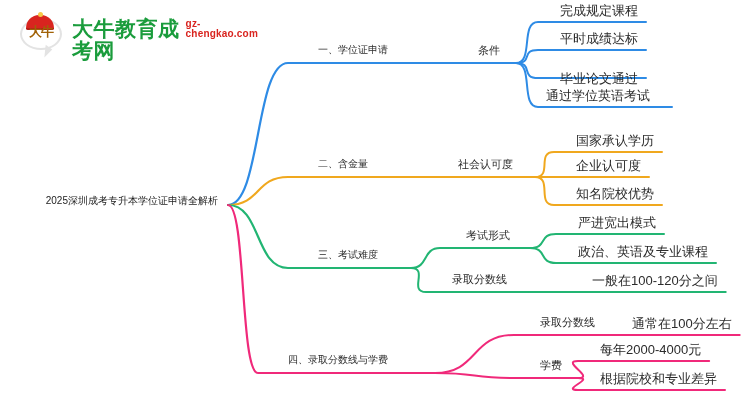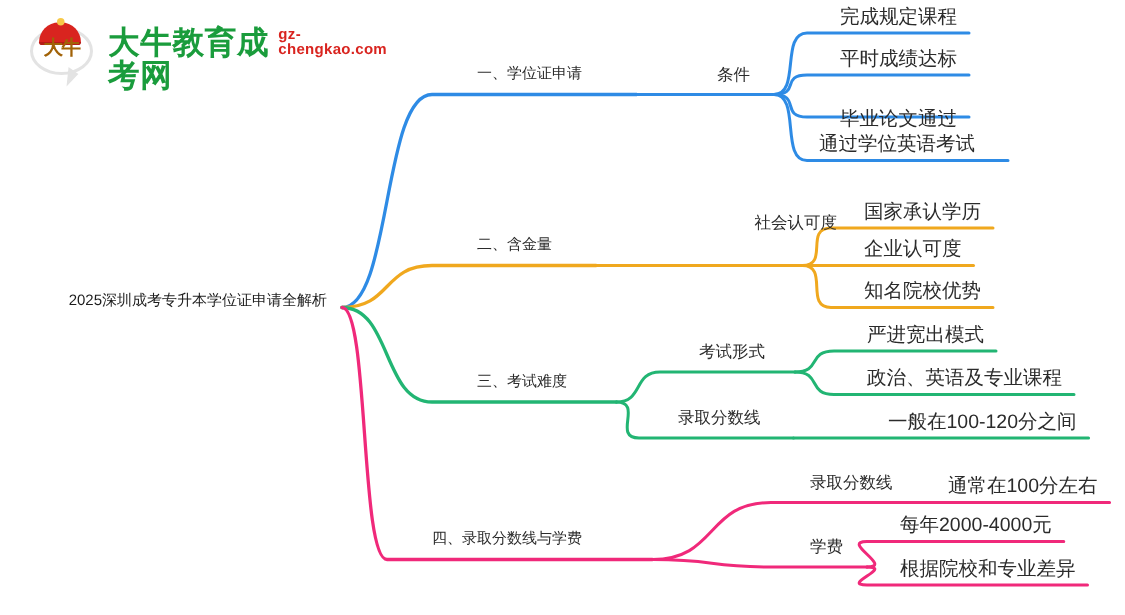--- a/index.html
+++ b/index.html
@@ -183,21 +183,21 @@
     </svg>
   <div id="nodes">
       <div class="node root" style="left: 0px; top: 196px; width: 218px; text-align: right;">2025深圳成考专升本学位证申请全解析</div>
       <div class="node lvl1" style="left: 318px; top: 45px;">一、学位证申请</div>
       <div class="node lvl2" style="left: 478px; top: 45px;">条件</div>
       <div class="node leaf" style="left: 560px; top: 4px;">完成规定课程</div>
       <div class="node leaf" style="left: 560px; top: 32px;">平时成绩达标</div>
       <div class="node leaf" style="left: 560px; top: 72px;">毕业论文通过</div>
       <div class="node leaf" style="left: 532px; top: 89px; margin-left: 14px;">通过学位英语考试</div>
       <div class="node lvl1" style="left: 318px; top: 159px; text-align: right;">二、含金量</div>
-      <div class="node lvl2" style="left: 458px; top: 144px; margin-left: 45px;">社会认可度</div>
+      <div class="node lvl2" style="left: 458px; top: 159px;">社会认可度</div>
       <div class="node leaf" style="left: 576px; top: 134px;">国家承认学历</div>
       <div class="node leaf" style="left: 576px; top: 159px;">企业认可度</div>
       <div class="node leaf" style="left: 576px; top: 187px; text-align: center;">知名院校优势</div>
       <div class="node lvl1" style="left: 318px; top: 250px;">三、考试难度</div>
       <div class="node lvl2" style="left: 466px; top: 230px;">考试形式</div>
       <div class="node leaf" style="left: 578px; top: 216px;">严进宽出模式</div>
       <div class="node leaf" style="left: 578px; top: 245px;">政治、英语及专业课程</div>
       <div class="node lvl2" style="left: 452px; top: 274px;">录取分数线</div>
       <div class="node leaf" style="left: 592px; top: 274px;">一般在100-120分之间</div>
       <div class="node lvl1" style="left: 288px; top: 355px; text-align: right;">四、录取分数线与学费</div>

